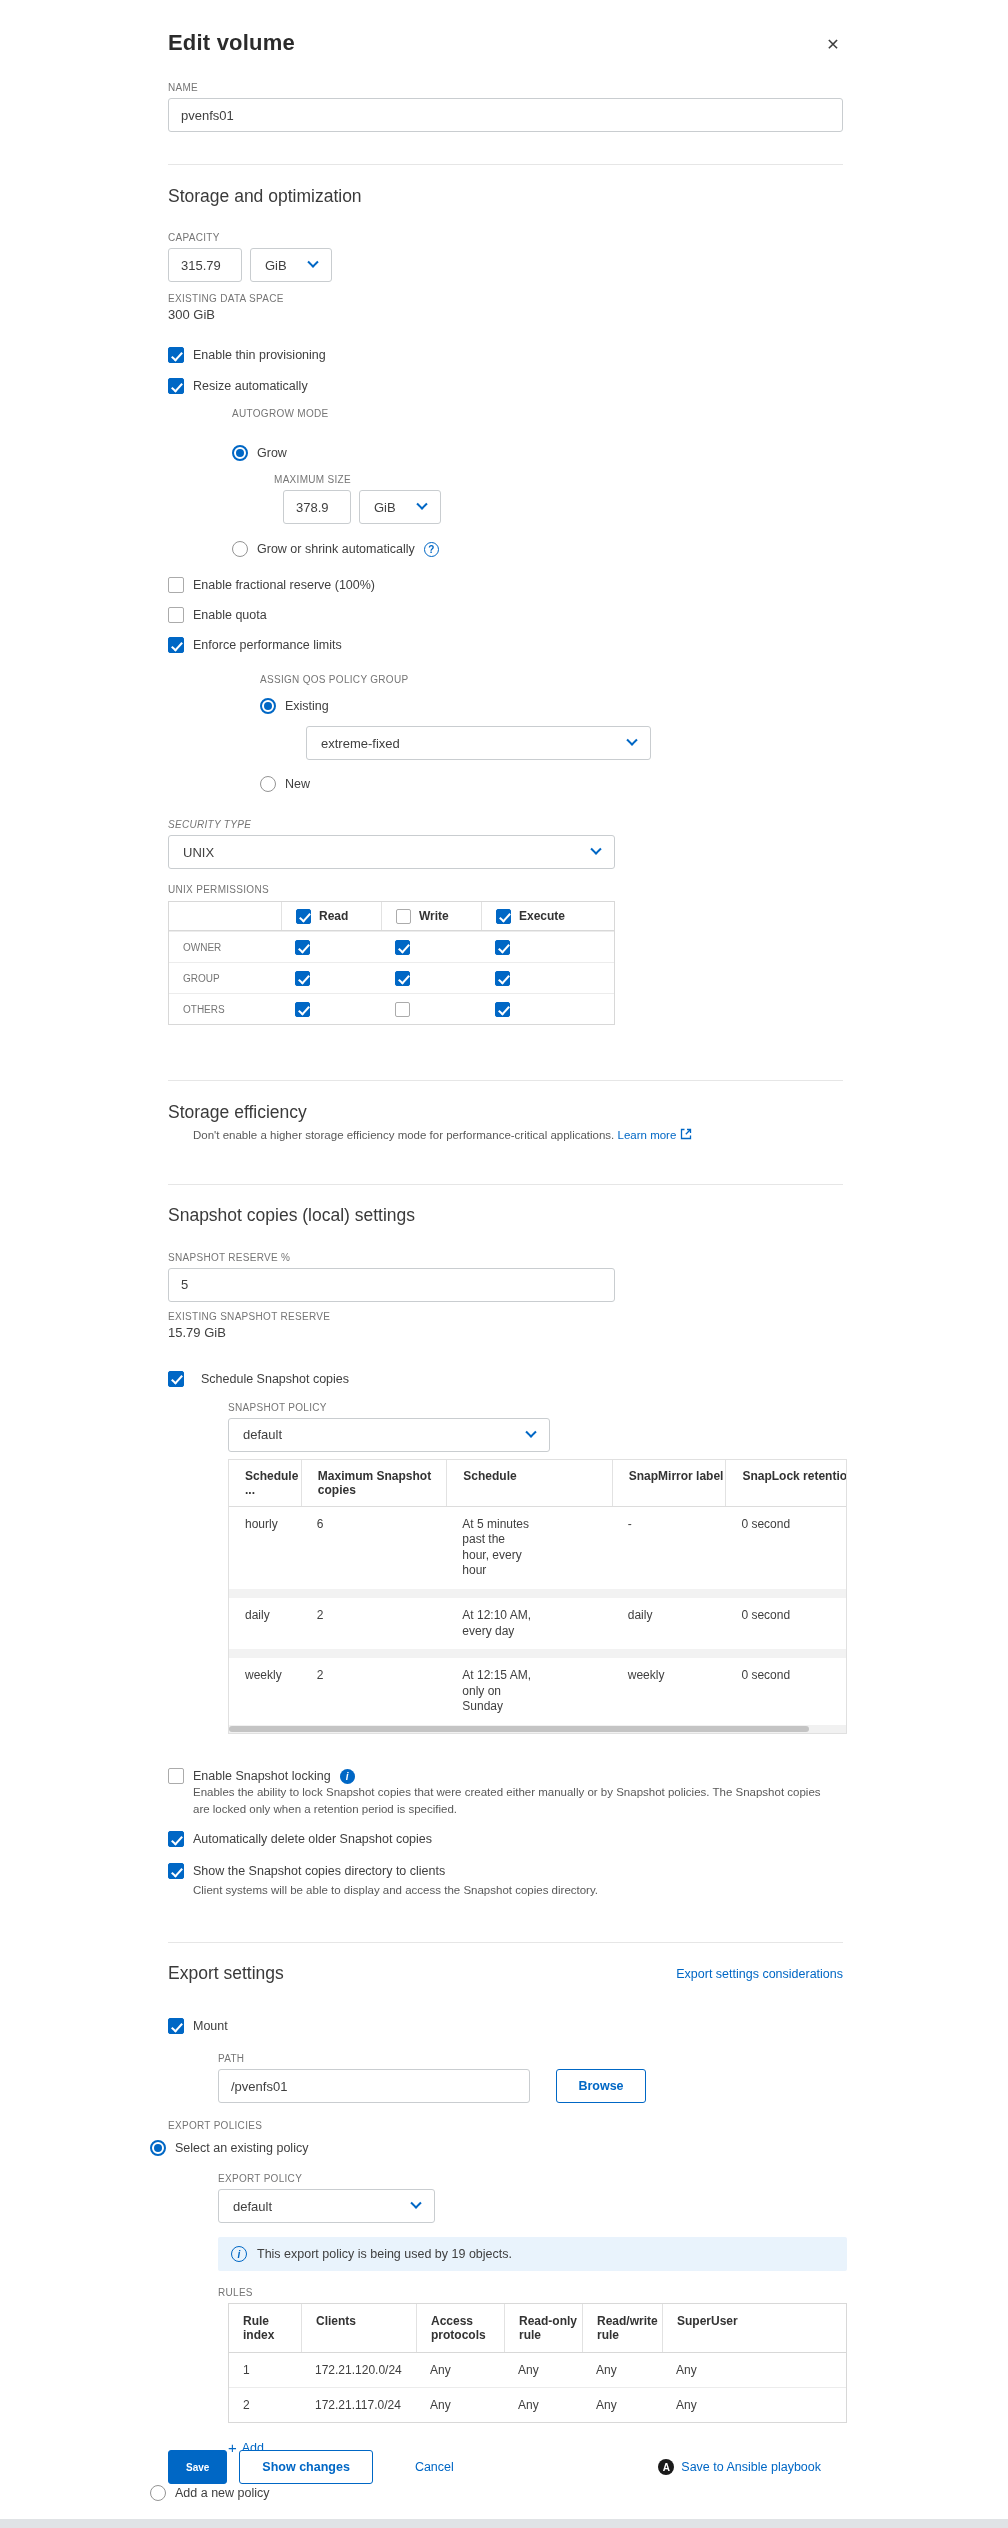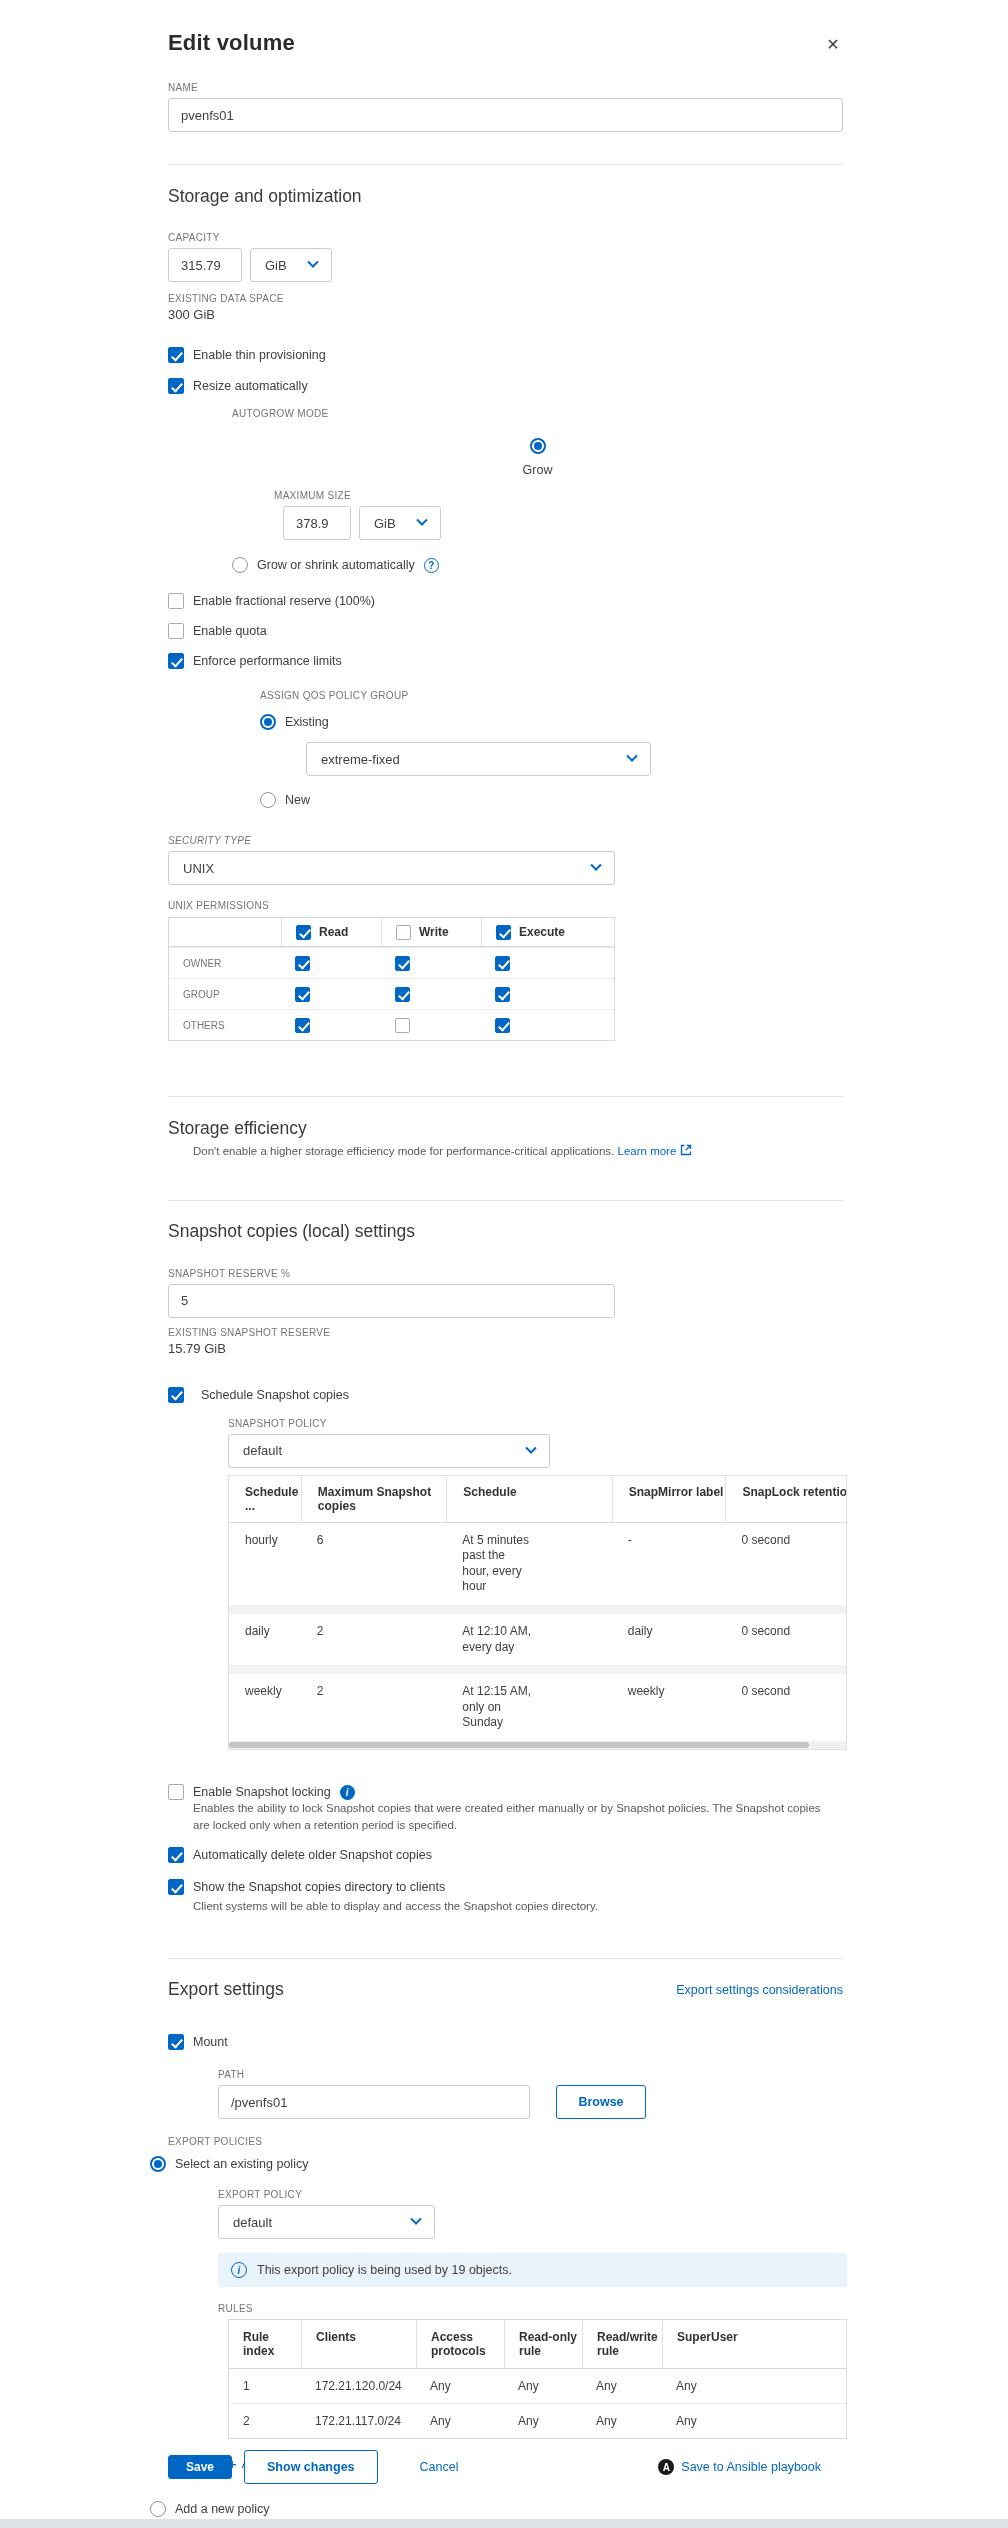--- a/index.html
+++ b/index.html
@@ -84,21 +84,21 @@
   .rt-row + .rt-row { border-top:1px solid #ececec; }
   .rt-row > div { padding:10px 0 10px 14px; }
   .rc0 { width:72px; } .rc1 { width:115px; } .rc2 { width:88px; } .rc3 { width:78px; } .rc4 { width:80px; } .rc5 { width:184px; }
 
   .plus-icon { color:#0067c5; font-size:15px; font-weight:400; }
   .plus-icon::after { content:"+"; }
 
   .browse-btn { width:90px; height:34px; border:1px solid #0067c5; border-radius:3px; background:#fff; color:#0067c5; font-size:12.5px; font-weight:700; font-family:"Liberation Sans",sans-serif; cursor:pointer; }
 
   .footer { position:absolute; left:168px; top:2450px; width:675px; display:flex; align-items:center; }
-  .btn-primary { height:24px; padding:0 17px; background:#0067c5; border:1px solid #0067c5; border-radius:3px; color:#fff; font-size:12px; font-weight:700; font-family:"Liberation Sans",sans-serif; cursor:pointer; }
+  .btn-primary { height:34px; padding:0 17px; background:#0067c5; border:1px solid #0067c5; border-radius:3px; color:#fff; font-size:10px; font-weight:700; font-family:"Liberation Sans",sans-serif; cursor:pointer; }
   .btn-outline { height:34px; padding:0 22px; margin-left:12px; background:#fff; border:1px solid #0067c5; border-radius:3px; color:#0067c5; font-size:12.5px; font-weight:700; font-family:"Liberation Sans",sans-serif; cursor:pointer; }
   .cancel-link { margin-left:42px; font-size:12.5px; }
   .ansible { margin-left:auto; margin-right:22px; display:flex; align-items:center; gap:7px; font-size:12.5px; }
   .ansible-icon { width:16px; height:16px; border-radius:50%; background:#1a1a1a; color:#fff; font-size:10px; font-weight:700; display:inline-flex; align-items:center; justify-content:center; }
   .ansible-icon::after { content:"A"; }
 
   .bottom-bar { position:absolute; left:0; bottom:0; width:1008px; height:9px; background:#e0e3e6; }
 
   
   .ind64 { margin-left:64px; } .ind42 { margin-left:42px; } .ind92 { margin-left:92px; } .ind46 { margin-left:46px; }
@@ -137,21 +137,21 @@
       <span class="chk on"></span>
       <span>Enable thin provisioning</span>
     </div>
     <div class="chk-row" style="margin-top:15px;">
       <span class="chk on"></span>
       <span>Resize automatically</span>
     </div>
 
     <div class="ind64">
       <div class="lbl" style="margin-top:14px;">AUTOGROW MODE</div>
-      <div class="rad-row" style="margin-top:19px;flex-direction:column;">
+      <div class="rad-row" style="margin-top:26px;">
         <span class="rad on"></span>
         <span>Grow</span>
       </div>
       <div class="ind42">
         <div class="lbl" style="margin-top:13px;">MAXIMUM SIZE</div>
         <div class="row gap8" style="margin-top:5px;padding-left:9px;">
           <input class="inp" style="width: 68px;" value="378.9">
           <div class="dd" style="width:82px;">
             <span>GiB</span>
             <span class="chev"></span>

